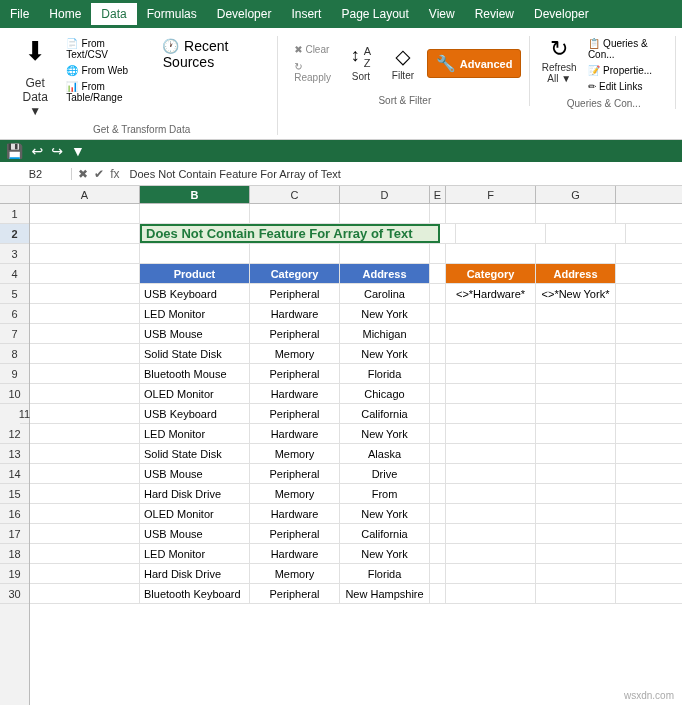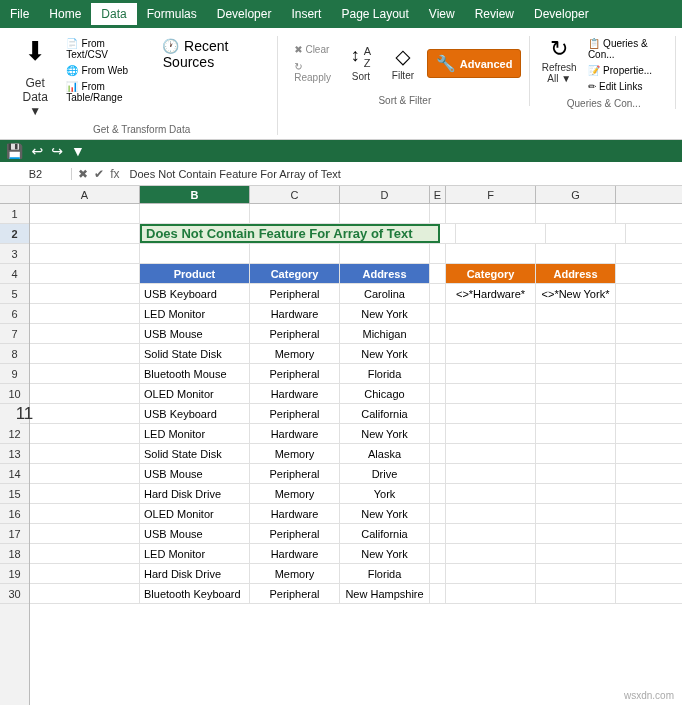--- a/index.html
+++ b/index.html
@@ -153,21 +153,21 @@
         <div id="rownum-1" style="height:20px; border-bottom:1px solid #ddd; display:flex; align-items:center; justify-content:center; font-size:11px; color:#333;">1</div>
         <div style="height:20px; border-bottom:1px solid #ddd; display:flex; align-items:center; justify-content:center; font-size:11px; color:#333; background:#dce6f1; font-weight:bold;">2</div>
         <div style="height:20px; border-bottom:1px solid #ddd; display:flex; align-items:center; justify-content:center; font-size:11px; color:#333;">3</div>
         <div style="height:20px; border-bottom:1px solid #ddd; display:flex; align-items:center; justify-content:center; font-size:11px; color:#333;">4</div>
         <div style="height:20px; border-bottom:1px solid #ddd; display:flex; align-items:center; justify-content:center; font-size:11px; color:#333;">5</div>
         <div style="height:20px; border-bottom:1px solid #ddd; display:flex; align-items:center; justify-content:center; font-size:11px; color:#333;">6</div>
         <div style="height:20px; border-bottom:1px solid #ddd; display:flex; align-items:center; justify-content:center; font-size:11px; color:#333;">7</div>
         <div style="height:20px; border-bottom:1px solid #ddd; display:flex; align-items:center; justify-content:center; font-size:11px; color:#333;">8</div>
         <div style="height:20px; border-bottom:1px solid #ddd; display:flex; align-items:center; justify-content:center; font-size:11px; color:#333;">9</div>
         <div style="height:20px; border-bottom:1px solid #ddd; display:flex; align-items:center; justify-content:center; font-size:11px; color:#333;">10</div>
-        <div style="height:20px; border-bottom:1px solid #ddd; display:flex; align-items:center; justify-content:center; font-size:17px; color:#333;margin-left:20px;">11</div>
+        <div style="height:20px; border-bottom:1px solid #ddd; display:flex; align-items:center; justify-content:center; font-size:11px; color:#333;margin-left:20px;">11</div>
         <div style="height:20px; border-bottom:1px solid #ddd; display:flex; align-items:center; justify-content:center; font-size:11px; color:#333;">12</div>
         <div style="height:20px; border-bottom:1px solid #ddd; display:flex; align-items:center; justify-content:center; font-size:11px; color:#333;">13</div>
         <div style="height:20px; border-bottom:1px solid #ddd; display:flex; align-items:center; justify-content:center; font-size:11px; color:#333;">14</div>
         <div style="height:20px; border-bottom:1px solid #ddd; display:flex; align-items:center; justify-content:center; font-size:11px; color:#333;">15</div>
         <div style="height:20px; border-bottom:1px solid #ddd; display:flex; align-items:center; justify-content:center; font-size:11px; color:#333;">16</div>
         <div style="height:20px; border-bottom:1px solid #ddd; display:flex; align-items:center; justify-content:center; font-size:11px; color:#333;">17</div>
         <div style="height:20px; border-bottom:1px solid #ddd; display:flex; align-items:center; justify-content:center; font-size:11px; color:#333;">18</div>
         <div style="height:20px; border-bottom:1px solid #ddd; display:flex; align-items:center; justify-content:center; font-size:11px; color:#333;">19</div>
         <div style="height:20px; border-bottom:1px solid #ddd; display:flex; align-items:center; justify-content:center; font-size:11px; color:#333;">30</div>
       </div>
@@ -309,21 +309,21 @@
           <div style="width:90px; border-right:1px solid #e0e0e0; display:flex; align-items:center; justify-content:center; font-size:11px;">Drive</div>
           <div style="width:16px; border-right:1px solid #e0e0e0;"></div>
           <div style="width:90px; border-right:1px solid #e0e0e0;"></div>
           <div style="width:80px; border-right:1px solid #e0e0e0;"></div>
         </div>
 
         <div style="display:flex; height:20px; border-bottom:1px solid #e0e0e0;">
           <div style="width:110px; border-right:1px solid #e0e0e0;"></div>
           <div style="width:110px; border-right:1px solid #e0e0e0; padding-left:4px; display:flex; align-items:center; font-size:11px;">Hard Disk Drive</div>
           <div style="width:90px; border-right:1px solid #e0e0e0; display:flex; align-items:center; justify-content:center; font-size:11px;">Memory</div>
-          <div style="width:90px; border-right:1px solid #e0e0e0; display:flex; align-items:center; justify-content:center; font-size:11px;">York</div>
+          <div style="width:90px; border-right:1px solid #e0e0e0; display:flex; align-items:center; justify-content:center; font-size:11px;">From</div>
           <div style="width:16px; border-right:1px solid #e0e0e0;"></div>
           <div style="width:90px; border-right:1px solid #e0e0e0;"></div>
           <div style="width:80px; border-right:1px solid #e0e0e0;"></div>
         </div>
 
         <div style="display:flex; height:20px; border-bottom:1px solid #e0e0e0;">
           <div style="width:110px; border-right:1px solid #e0e0e0;"></div>
           <div style="width:110px; border-right:1px solid #e0e0e0; padding-left:4px; display:flex; align-items:center; font-size:11px;">OLED Monitor</div>
           <div style="width:90px; border-right:1px solid #e0e0e0; display:flex; align-items:center; justify-content:center; font-size:11px;">Hardware</div>
           <div style="width:90px; border-right:1px solid #e0e0e0; display:flex; align-items:center; justify-content:center; font-size:11px;">New York</div>

